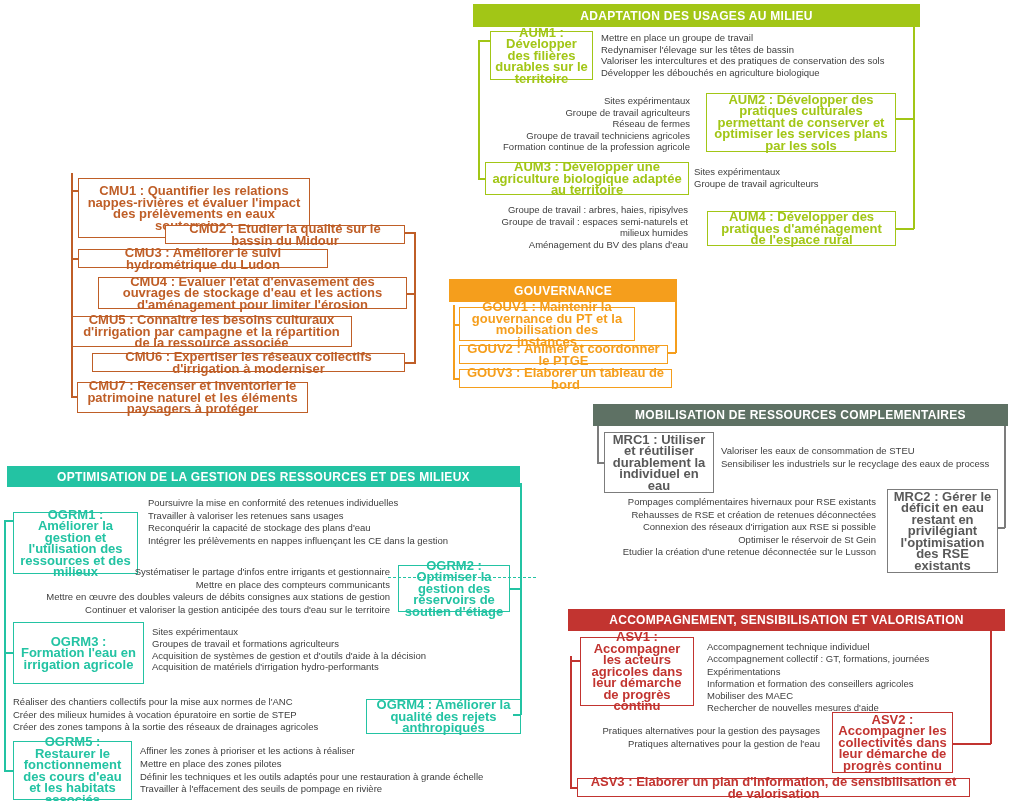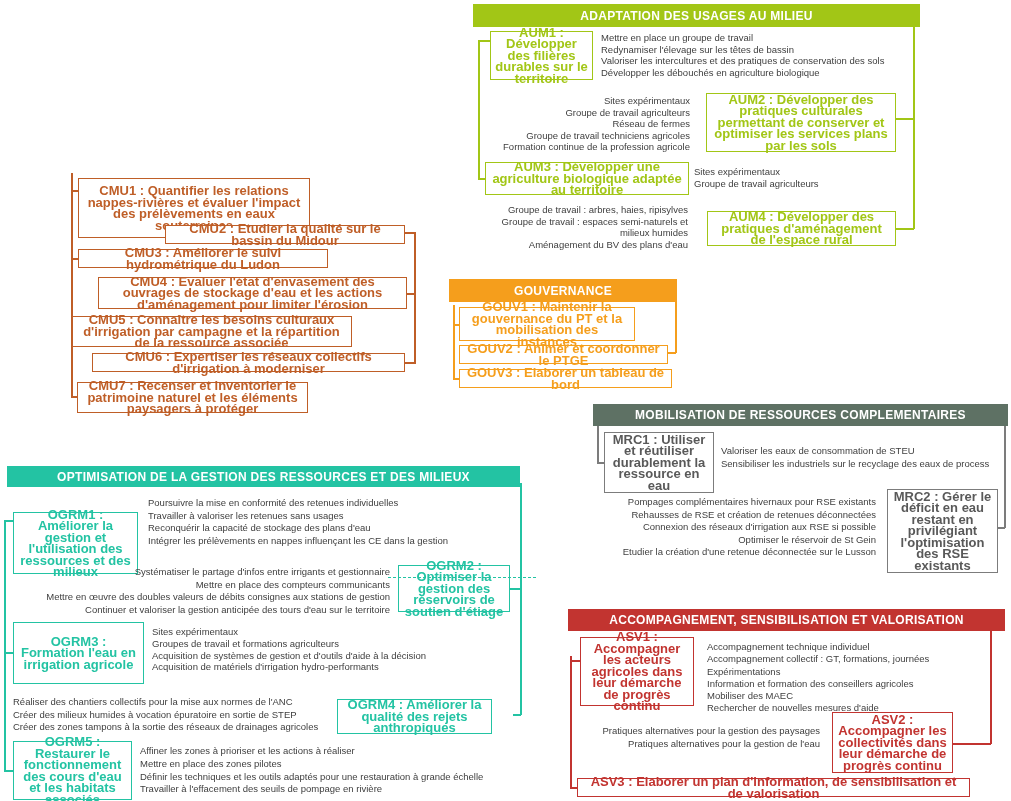--- a/index.html
+++ b/index.html
@@ -73,21 +73,21 @@
   <div class="box bd-gouv" style="left:459px;top:307px;width:176px;height:34px">GOUV1 : Maintenir  la gouvernance  du PT et la mobilisation  des instances</div>
   <div class="box bd-gouv" style="left:459px;top:345px;width:209px;height:19px">GOUV2 : Animer  et coordonner  le PTGE</div>
   <div class="box bd-gouv" style="left:459px;top:369px;width:213px;height:19px">GOUV3 : Elaborer  un tableau  de bord</div>
   <div class="ln ln-gouv" style="left:453px;top:305px;width:1.5px;height:74px"></div>
   <div class="ln ln-gouv" style="left:453px;top:324px;width:6px;height:1.5px"></div>
   <div class="ln ln-gouv" style="left:453px;top:378px;width:6px;height:1.5px"></div>
   <div class="ln ln-gouv" style="left:675px;top:302px;width:1.5px;height:51px"></div>
   <div class="ln ln-gouv" style="left:668px;top:352px;width:8px;height:1.5px"></div>
 
   <div class="hdr bg-mrc" style="left:593px;top:404px;width:415px;height:22px">MOBILISATION DE RESSOURCES  COMPLEMENTAIRES</div>
-  <div class="box bd-mrc" style="left:604px;top:432px;width:110px;height:61px">MRC1  : Utiliser et réutiliser durablement  la ressource  en eau</div>
+  <div class="box bd-mrc" style="left:604px;top:432px;width:110px;height:61px">MRC1  : Utiliser et réutiliser durablement  la individuel  en eau</div>
   <div class="acts" style="left:721px;top:444px;width:290px;line-height:13px">Valoriser les eaux de consommation  de STEU
 Sensibiliser les industriels sur le recyclage des eaux de process</div>
   <div class="box bd-mrc" style="left:887px;top:489px;width:111px;height:84px">MRC2  : Gérer le déficit  en eau restant  en privilégiant l'optimisation  des RSE existants</div>
   <div class="acts r" style="left:590px;top:496px;width:286px;line-height:12.5px">Pompages  complémentaires  hivernaux pour RSE existants
 Rehausses  de RSE  et création de retenues  déconnectées
 Connexion  des réseaux  d'irrigation aux RSE  si possible
 Optimiser le réservoir  de St Gein
 Etudier la création d'une  retenue  déconnectée  sur le Lusson</div>
   <div class="ln ln-mrc" style="left:597px;top:426px;width:1.5px;height:37px"></div>
   <div class="ln ln-mrc" style="left:597px;top:462px;width:7px;height:1.5px"></div>
@@ -107,21 +107,21 @@
 Mettre en œuvre des doubles  valeurs de débits consignes  aux stations de gestion
 Continuer  et valoriser la gestion  anticipée  des tours d'eau  sur le territoire</div>
   <div class="box bd-ogrm" style="left:13px;top:622px;width:131px;height:62px">OGRM3 : Formation l'eau  en irrigation agricole</div>
   <div class="acts" style="left:152px;top:626px;width:370px;line-height:11.8px">Sites expérimentaux
 Groupes  de travail et formations  agriculteurs
 Acquisition  de systèmes de gestion et d'outils d'aide  à la décision
 Acquisition  de matériels d'irrigation  hydro-performants</div>
   <div class="acts" style="left:13px;top:696px;width:347px;line-height:12.5px">Réaliser  des chantiers  collectifs  pour la mise  aux normes  de l'ANC
 Créer des milieux humides  à vocation  épuratoire  en  sortie de STEP
 Créer des zones  tampons  à la sortie des réseaux  de drainages  agricoles</div>
-  <div class="box bd-ogrm" style="left:337px;top:699px;width:155px;height:35px">OGRM4 : Améliorer  la qualité des rejets  anthropiques</div>
+  <div class="box bd-ogrm" style="left:366px;top:699px;width:155px;height:35px">OGRM4 : Améliorer  la qualité des rejets  anthropiques</div>
   <div class="box bd-ogrm" style="left:13px;top:741px;width:119px;height:59px">OGRM5 : Restaurer  le fonctionnement  des cours d'eau  et les habitats  associés</div>
   <div class="acts" style="left:140px;top:745px;width:395px;line-height:12.8px">Affiner les zones  à prioriser  et les actions  à réaliser
 Mettre en place  des zones  pilotes
 Définir les techniques  et les outils adaptés  pour  une  restauration à grande  échelle
 Travailler à l'effacement  des seuils de pompage  en rivière</div>
   <div class="ln ln-ogrm" style="left:4px;top:520px;width:1.5px;height:251px"></div>
   <div class="ln ln-ogrm" style="left:4px;top:520px;width:9px;height:1.5px"></div>
   <div class="ln ln-ogrm" style="left:4px;top:652px;width:9px;height:1.5px"></div>
   <div class="ln ln-ogrm" style="left:4px;top:770px;width:9px;height:1.5px"></div>
   <div class="ln ln-ogrm" style="left:520px;top:483px;width:1.5px;height:232px"></div>

